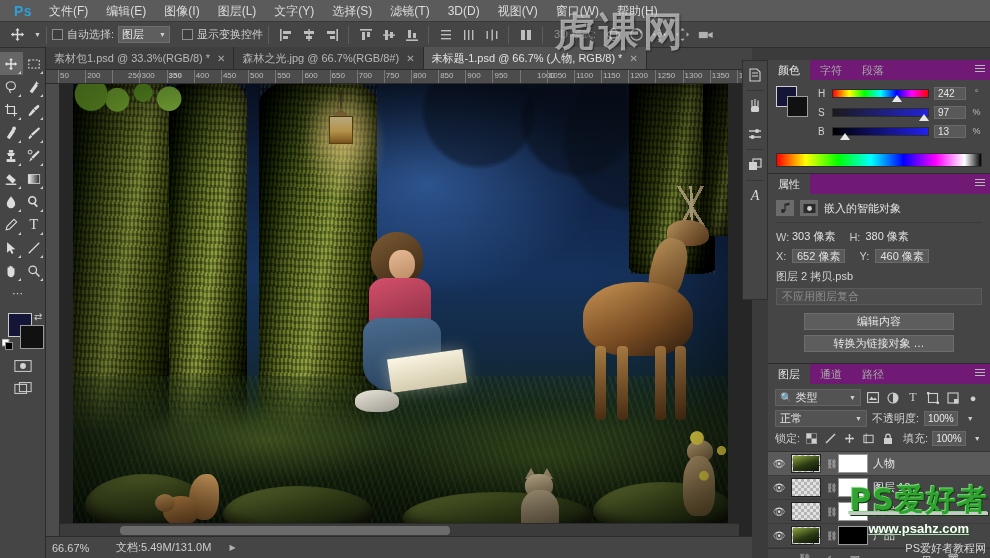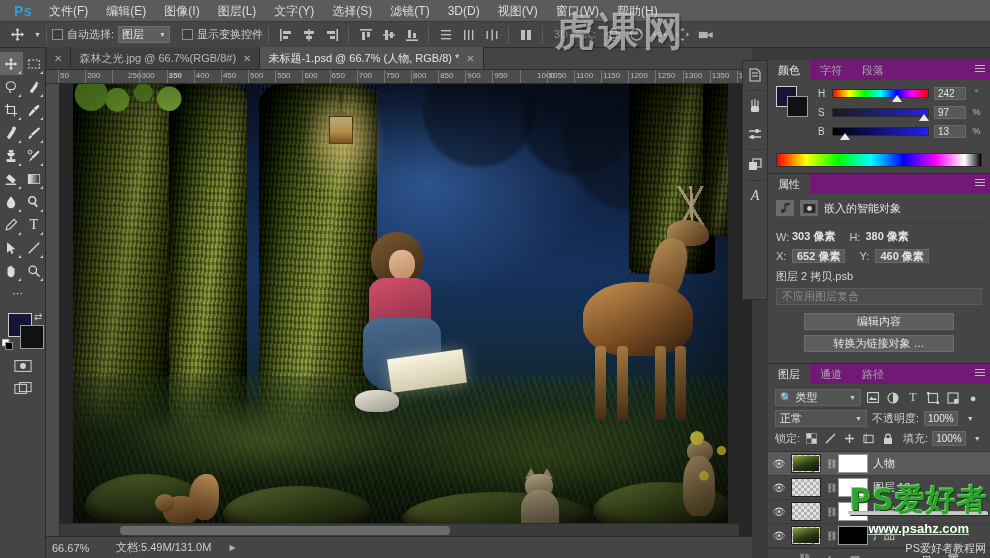--- a/index.html
+++ b/index.html
@@ -292,21 +292,21 @@
   .rampstrip{ height:14px; margin:2px 8px 6px 8px; border:1px solid #2f2f2f;
     background:linear-gradient(90deg,#ff0000,#ffff00 14%,#00ff00 30%,#00ffff 46%,#0000ff 62%,#ff00ff 78%,#ffffff 92%,#000 100%); }
 
   
   .propbody{ padding:6px 8px; }
   .proprow1{ display:flex; align-items:center; gap:6px; margin-bottom:6px; }
   .picon{ width:18px;height:16px;background:#6b6b6b;display:flex;align-items:center;justify-content:center;color:#e4e4e4;font-size:10px; }
   .pfields{ display:flex; gap:14px; margin-bottom:5px; font-size:11px; color:#d2d2d2; align-items:center; }
   .pf{ display:flex; align-items:center; gap:4px; }
   .pfk{ width:12px; color:#c9c9c9; }
-  .pfv{ color:#e2e2e2;font-weight:bold; }
+  .pfv{ color:#e2e2e2; }
   .pfv.box{ background:#595959; border:1px solid #6a6a6a; padding:0 4px; height:14px; line-height:13px; }
   .psub{ font-size:11px; color:#d5d5d5; margin:6px 0 4px 0; }
   .pcombo{ height:17px; background:#4d4d4d; border:1px solid #5a5a5a; color:#8e8e8e; font-size:11px;
            display:flex; align-items:center; padding:0 5px; margin-bottom:8px; }
   .pbtn{ height:17px; background:#5d5d5d; border:1px solid #6d6d6d; color:#e6e6e6; font-size:11px;
          display:flex; align-items:center; justify-content:center; margin:0 auto 5px auto; width:150px; }
   .pdivider{ height:1px; background:#3a3a3a; margin:6px 0; }
 
   
   .layerfilter{ display:flex; align-items:center; gap:4px; padding:5px 7px 4px 7px; }
@@ -493,20 +493,21 @@
     <div class="alignicon">
         <svg width="16" height="12" viewBox="0 0 18 12">
           <rect x="1" y="2.5" width="10" height="7" fill="#c4c4c4"></rect>
           <path d="M11.5 5 L16.5 2.5 V9.5 L11.5 7 Z" fill="#c4c4c4"></path>
         </svg>
       </div>
   </div>
 
   <div class="tabbar">
     <div class="doctab">
+      <span>素材包1.psd @ 33.3%(RGB/8) *</span>
       <span class="tabclose">✕</span>
     </div>
     <div class="doctab">
       <span>森林之光.jpg @ 66.7%(RGB/8#)</span>
       <span class="tabclose">✕</span>
     </div>
     <div class="doctab active">
       <span>未标题-1.psd @ 66.7% (人物, RGB/8) *</span>
       <span class="tabclose">✕</span>
     </div>

